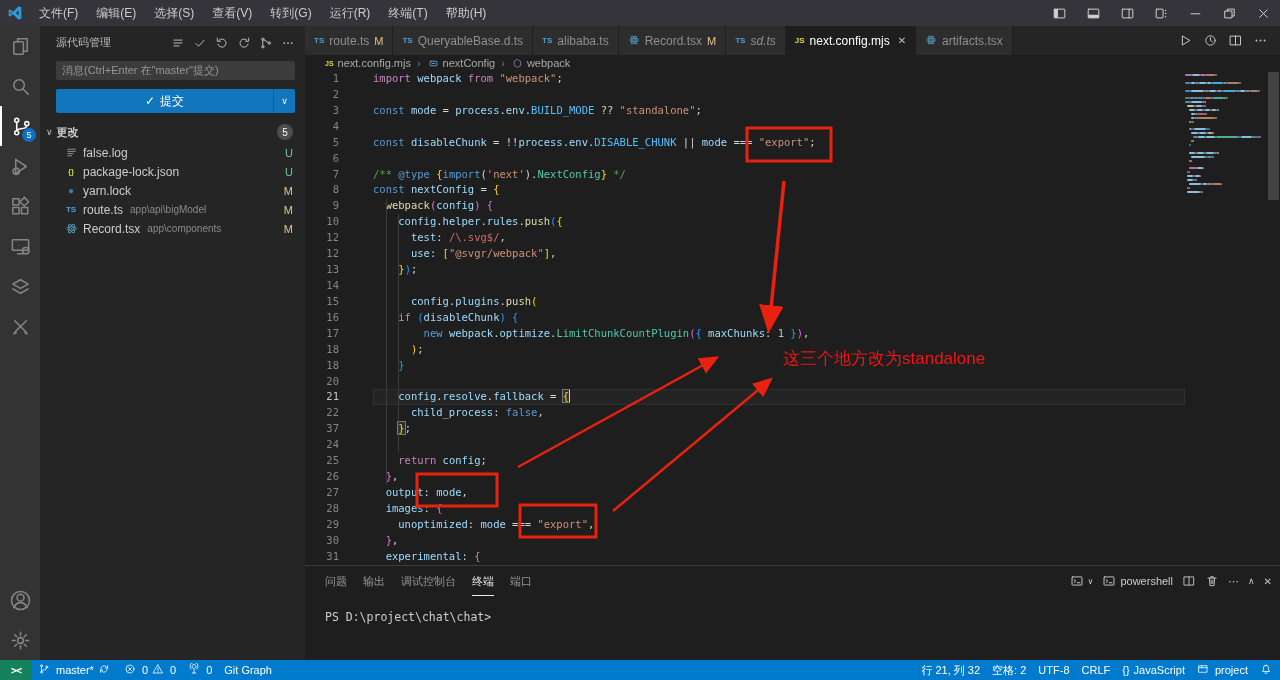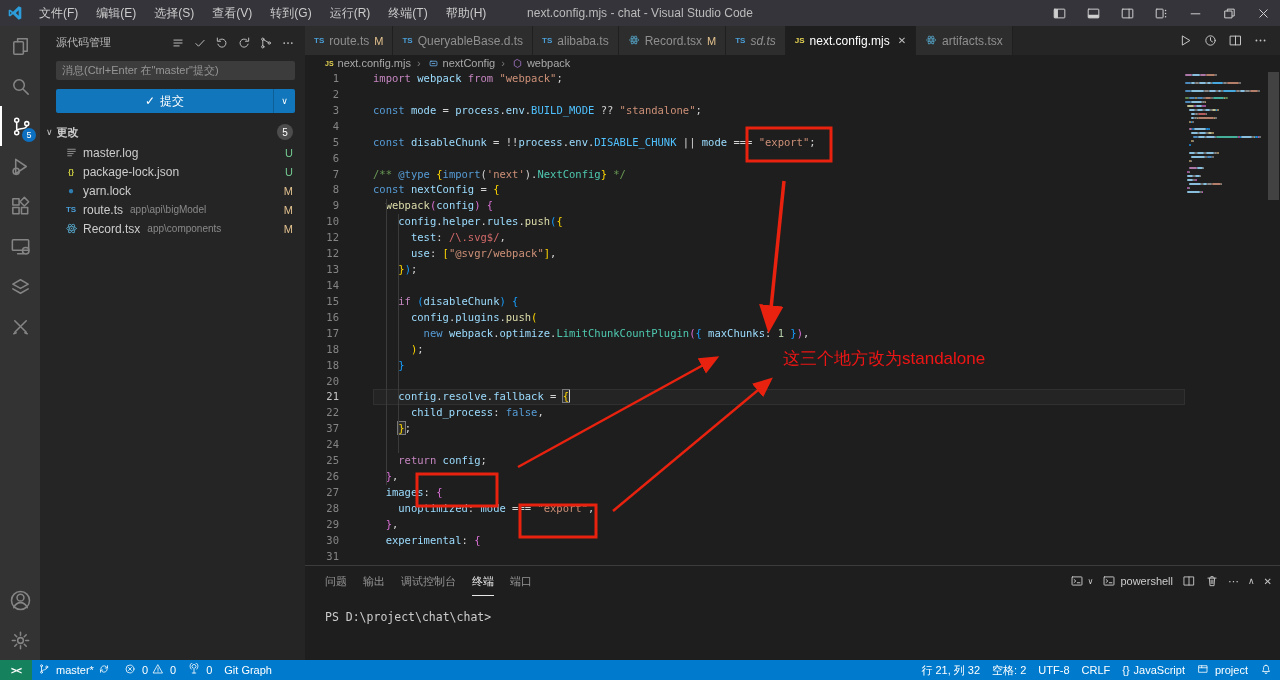--- a/index.html
+++ b/index.html
@@ -134,21 +134,20 @@
     <div class="menubar">
         <div class="menu-item">文件(F)</div>
         <div class="menu-item">编辑(E)</div>
         <div class="menu-item">选择(S)</div>
         <div class="menu-item">查看(V)</div>
         <div class="menu-item">转到(G)</div>
         <div class="menu-item">运行(R)</div>
         <div class="menu-item">终端(T)</div>
         <div class="menu-item">帮助(H)</div>
       </div>
-    <div class="tb-title">next.config.mjs - chat - Visual Studio Code</div>
     <div class="tb-right">
         <div class="wc">
           <svg viewBox="0 0 24 24" fill="none" stroke="currentColor" stroke-width="1.6" stroke-linecap="round" stroke-linejoin="round">
             <rect x="3.5" y="5" width="17" height="14" rx="1"></rect>
             <rect x="3.5" y="5" width="6" height="14" fill="currentColor" stroke="none"></rect>
           </svg>
         </div>
         <div class="wc">
           <svg viewBox="0 0 24 24" fill="none" stroke="currentColor" stroke-width="1.6" stroke-linecap="round" stroke-linejoin="round">
             <rect x="3.5" y="5" width="17" height="14" rx="1"></rect>
@@ -319,21 +318,21 @@
         <span>更改</span>
         <span class="count-badge">5</span>
       </div>
       <div class="file-list">
           <div class="file-row">
             <div class="ficon" style="color: rgb(158, 158, 158);">
               <svg viewBox="0 0 24 24" fill="none" stroke="currentColor" stroke-width="1.6" stroke-linecap="round" stroke-linejoin="round">
                 <path d="M5 6h14M5 10h14M5 14h10M5 18h7"></path>
               </svg>
             </div>
-            <div style="white-space: nowrap;">master.log</div>
+            <div style="white-space: nowrap;">false.log</div>
             <div class="fstatus st-U">U</div>
           </div>
           <div class="file-row">
             <div class="ficon" style="color: rgb(203, 203, 65);">{}</div>
             <div style="white-space: nowrap;">package-lock.json</div>
             <div class="fstatus st-U">U</div>
           </div>
           <div class="file-row">
             <div class="ficon" style="color: rgb(46, 127, 180); font-size: 10px;">●</div>
             <div style="white-space: nowrap;">yarn.lock</div>
@@ -501,32 +500,33 @@
             <div class="cl"><span class="tk c">const </span><span class="tk v">disableChunk</span><span class="tk d"> = !!</span><span class="tk v">process</span><span class="tk d">.</span><span class="tk v">env</span><span class="tk d">.</span><span class="tk C">DISABLE_CHUNK</span><span class="tk d"> || </span><span class="tk v">mode</span><span class="tk d"> === </span><span class="tk s">"export"</span><span class="tk d">;</span></div>
             <div class="cl">&nbsp;</div>
             <div class="cl"><span class="tk m">/** </span><span class="tk c">@type </span><span class="tk b1">{</span><span class="tk c">import</span><span class="tk d">(</span><span class="tk s">'next'</span><span class="tk d">).</span><span class="tk t">NextConfig</span><span class="tk b1">}</span><span class="tk m"> */</span></div>
             <div class="cl"><span class="tk c">const </span><span class="tk v">nextConfig</span><span class="tk d"> = </span><span class="tk b1">{</span></div>
             <div class="cl"><span class="tk d">  </span><span class="tk f">webpack</span><span class="tk b2">(</span><span class="tk v">config</span><span class="tk b2">) </span><span class="tk b2">{</span></div>
             <div class="cl"><span class="tk d">    </span><span class="tk v">config</span><span class="tk d">.</span><span class="tk v">helper</span><span class="tk d">.</span><span class="tk v">rules</span><span class="tk d">.</span><span class="tk f">push</span><span class="tk b3">(</span><span class="tk b1">{</span></div>
             <div class="cl"><span class="tk d">      </span><span class="tk v">test</span><span class="tk d">: </span><span class="tk r">/\.svg$/</span><span class="tk d">,</span></div>
             <div class="cl"><span class="tk d">      </span><span class="tk v">use</span><span class="tk d">: </span><span class="tk b1">[</span><span class="tk s">"@svgr/webpack"</span><span class="tk b1">]</span><span class="tk d">,</span></div>
             <div class="cl"><span class="tk d">    </span><span class="tk b1">}</span><span class="tk b3">)</span><span class="tk d">;</span></div>
             <div class="cl">&nbsp;</div>
+            <div class="cl"><span class="tk d">      </span><span class="tk v">config</span><span class="tk d">.</span><span class="tk v">plugins</span><span class="tk d">.</span><span class="tk f">push</span><span class="tk b1">(</span></div>
             <div class="cl"><span class="tk d">    </span><span class="tk k">if </span><span class="tk b3">(</span><span class="tk v">disableChunk</span><span class="tk b3">) </span><span class="tk b3">{</span></div>
-            <div class="cl"><span class="tk d">      </span><span class="tk v">config</span><span class="tk d">.</span><span class="tk v">plugins</span><span class="tk d">.</span><span class="tk f">push</span><span class="tk b1">(</span></div>
             <div class="cl"><span class="tk d">        </span><span class="tk c">new </span><span class="tk v">webpack</span><span class="tk d">.</span><span class="tk v">optimize</span><span class="tk d">.</span><span class="tk t">LimitChunkCountPlugin</span><span class="tk b2">(</span><span class="tk b3">{</span><span class="tk v"> maxChunks</span><span class="tk d">: </span><span class="tk nu">1</span><span class="tk b3"> }</span><span class="tk b2">)</span><span class="tk d">,</span></div>
             <div class="cl"><span class="tk d">      </span><span class="tk b1">)</span><span class="tk d">;</span></div>
             <div class="cl"><span class="tk d">    </span><span class="tk b3">}</span></div>
             <div class="cl">&nbsp;</div>
             <div class="cl cur"><span class="tk d">    </span><span class="tk v">config</span><span class="tk d">.</span><span class="tk v">resolve</span><span class="tk d">.</span><span class="tk v">fallback</span><span class="tk d"> = </span><span class="tk bh">{</span><span class="caret"></span></div>
             <div class="cl"><span class="tk d">      </span><span class="tk v">child_process</span><span class="tk d">: </span><span class="tk c">false</span><span class="tk d">,</span></div>
             <div class="cl"><span class="tk d">    </span><span class="tk bh">}</span><span class="tk d">;</span></div>
             <div class="cl">&nbsp;</div>
             <div class="cl"><span class="tk d">    </span><span class="tk k">return </span><span class="tk v">config</span><span class="tk d">;</span></div>
             <div class="cl"><span class="tk d">  </span><span class="tk b2">}</span><span class="tk d">,</span></div>
+            <div class="cl"><span class="tk d">  </span><span class="tk v">output</span><span class="tk d">: </span><span class="tk v">mode</span><span class="tk d">,</span></div>
             <div class="cl"><span class="tk d">  </span><span class="tk v">images</span><span class="tk d">: </span><span class="tk b2">{</span></div>
             <div class="cl"><span class="tk d">    </span><span class="tk v">unoptimized</span><span class="tk d">: </span><span class="tk v">mode</span><span class="tk d"> === </span><span class="tk s">"export"</span><span class="tk d">,</span></div>
             <div class="cl"><span class="tk d">  </span><span class="tk b2">}</span><span class="tk d">,</span></div>
             <div class="cl"><span class="tk d">  </span><span class="tk v">experimental</span><span class="tk d">: </span><span class="tk b2">{</span></div>
           </div>
         <div class="minimap">
             <div class="mm-row">
               <div class="mm-seg" style="width: 7.35px; background: rgb(197, 134, 192); opacity: 0.85;"></div>
               <div class="mm-seg" style="width: 7.35px; background: rgb(156, 220, 254); opacity: 0.85;"></div>
               <div class="mm-seg" style="width: 6.3px; background: rgb(197, 134, 192); opacity: 0.85;"></div>

